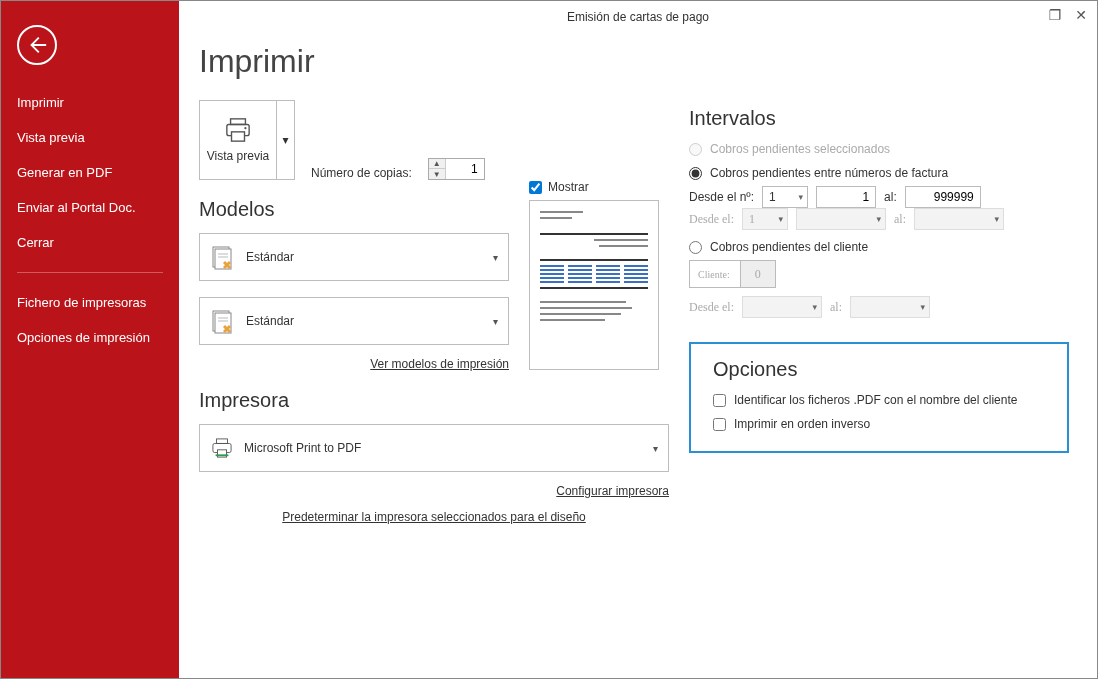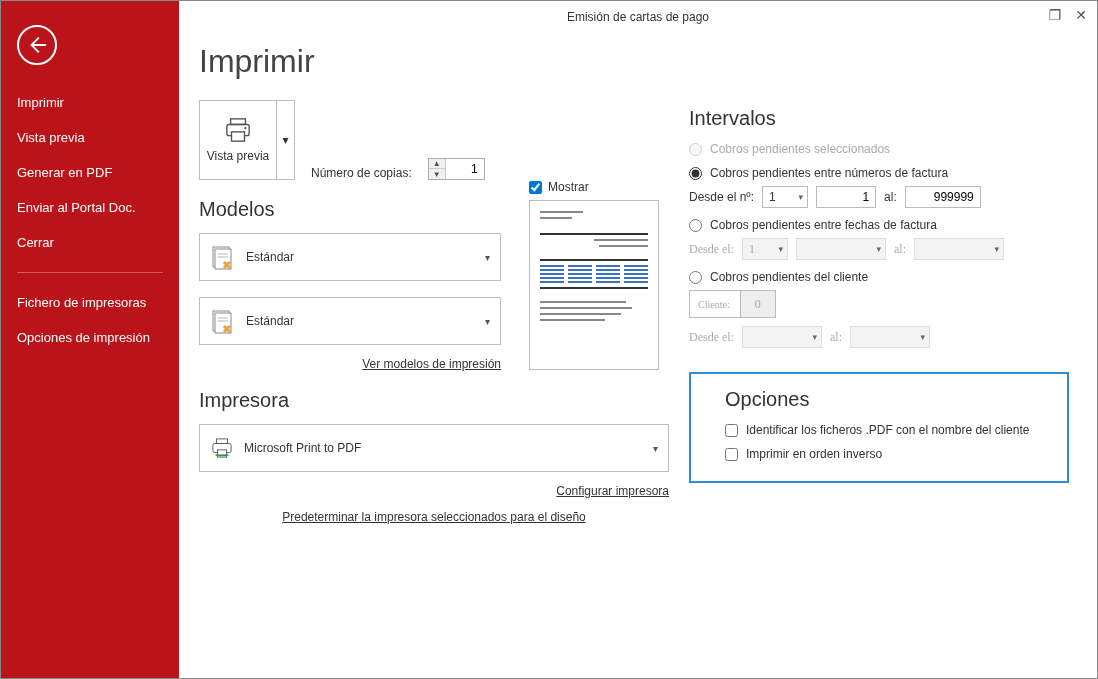--- a/index.html
+++ b/index.html
@@ -38,35 +38,35 @@
     .mostrar-row input { accent-color: #0078d7; }
     .preview-box { border: 1px solid #bdbdbd; padding: 4px; width: 130px; height: 170px; background: #fff; display: flex; align-items: center; justify-content: center; }
     .preview-sheet { width: 100%; height: 100%; background: #fff; padding: 6px; display: flex; flex-direction: column; gap: 4px; font-size: 3px; color: #333; }
     .pv-line { height: 2px; background: #333; }
     .pv-text { height: 2px; background: #888; }
     .pv-cols { display: flex; gap: 4px; }
     .pv-col { flex: 1; display: flex; flex-direction: column; gap: 2px; }
     .pv-c { height: 2px; background: #3b6fbf; }
     .modelos-row { display: flex; gap: 20px; }
     .modelos-left { flex: 1; }
-    .preview-wrap { width: 140px; margin-left: 8px; }
+    .preview-wrap { width: 140px; }
     .radio-row { display: flex; align-items: center; gap: 8px; margin: 10px 0 6px 0; }
     .radio-row.disabled label { color: #aaa; }
     .radio-row input[type=radio] { accent-color: #333; }
     .sub { display: flex; align-items: center; gap: 8px; flex-wrap: wrap; }
     .sub.disabled { color: #aaa; font-family: Liberation Serif, serif; }
     .sub.disabled input, .sub.disabled .mini-sel { background: #f3f3f3; color: #aaa; border-color: #ddd; }
     .mini-sel { border: 1px solid #bbb; height: 22px; padding: 0 18px 0 6px; font-size: 12px; position: relative; background: #fff; min-width: 46px; display: flex; align-items: center; cursor: pointer; }
     .mini-sel::after { content: "▾"; position: absolute; right: 4px; font-size: 9px; color: #666; }
     .ninput { border: 1px solid #bbb; height: 22px; width: 60px; text-align: right; padding-right: 6px; font-size: 12px; }
     .ninput.wide { width: 76px; }
     .cliente-box { border: 1px solid #bbb; height: 28px; display: inline-flex; align-items: center; background: #fff; }
     .cliente-lbl { padding: 0 10px 0 8px; font-size: 10px; }
     .cliente-num { background: #eee; padding: 0 14px; height: 100%; display: flex; align-items: center; border-left: 1px solid #bbb; }
-    .opciones-box { border: 2px solid #2b8fd8; padding: 14px 18px 20px 34px; margin-top: 24px; width: 380px; }
+    .opciones-box { border: 2px solid #2b8fd8; padding: 14px 18px 20px 22px; margin-top: 24px; width: 380px; }
     .chk-row { display: flex; align-items: center; gap: 8px; margin-top: 10px; }
     .chk-row input { width: 13px; height: 13px; }
     .icon-doc { width: 26px; height: 26px; }
     .icon-printer-sm { width: 24px; height: 20px; }
     .lblsm { font-size: 12px; color: #333; }
     .gaprow { margin-top: 16px; }
   </style>
 </head>
 <body>
 
@@ -242,24 +242,20 @@
         <div class="sub">
           <span>Desde el nº:</span>
           <div class="mini-sel">
               <span>1</span>
             </div>
           <input class="ninput" value="1" style="">
           <span>al:</span>
           <input class="ninput wide" value="999999" style="">
         </div>
 
-        <div class="radio-row">
-          <input type="radio" name="intv" style="">
-          <label>Cobros pendientes entre fechas de factura</label>
-        </div>
         <div class="sub disabled">
           <span>Desde el:</span>
           <div class="mini-sel">
               <span>1</span>
             </div>
           <div class="mini-sel" style="min-width:90px"></div>
           <span>al:</span>
           <div class="mini-sel" style="min-width:90px"></div>
         </div>
 

